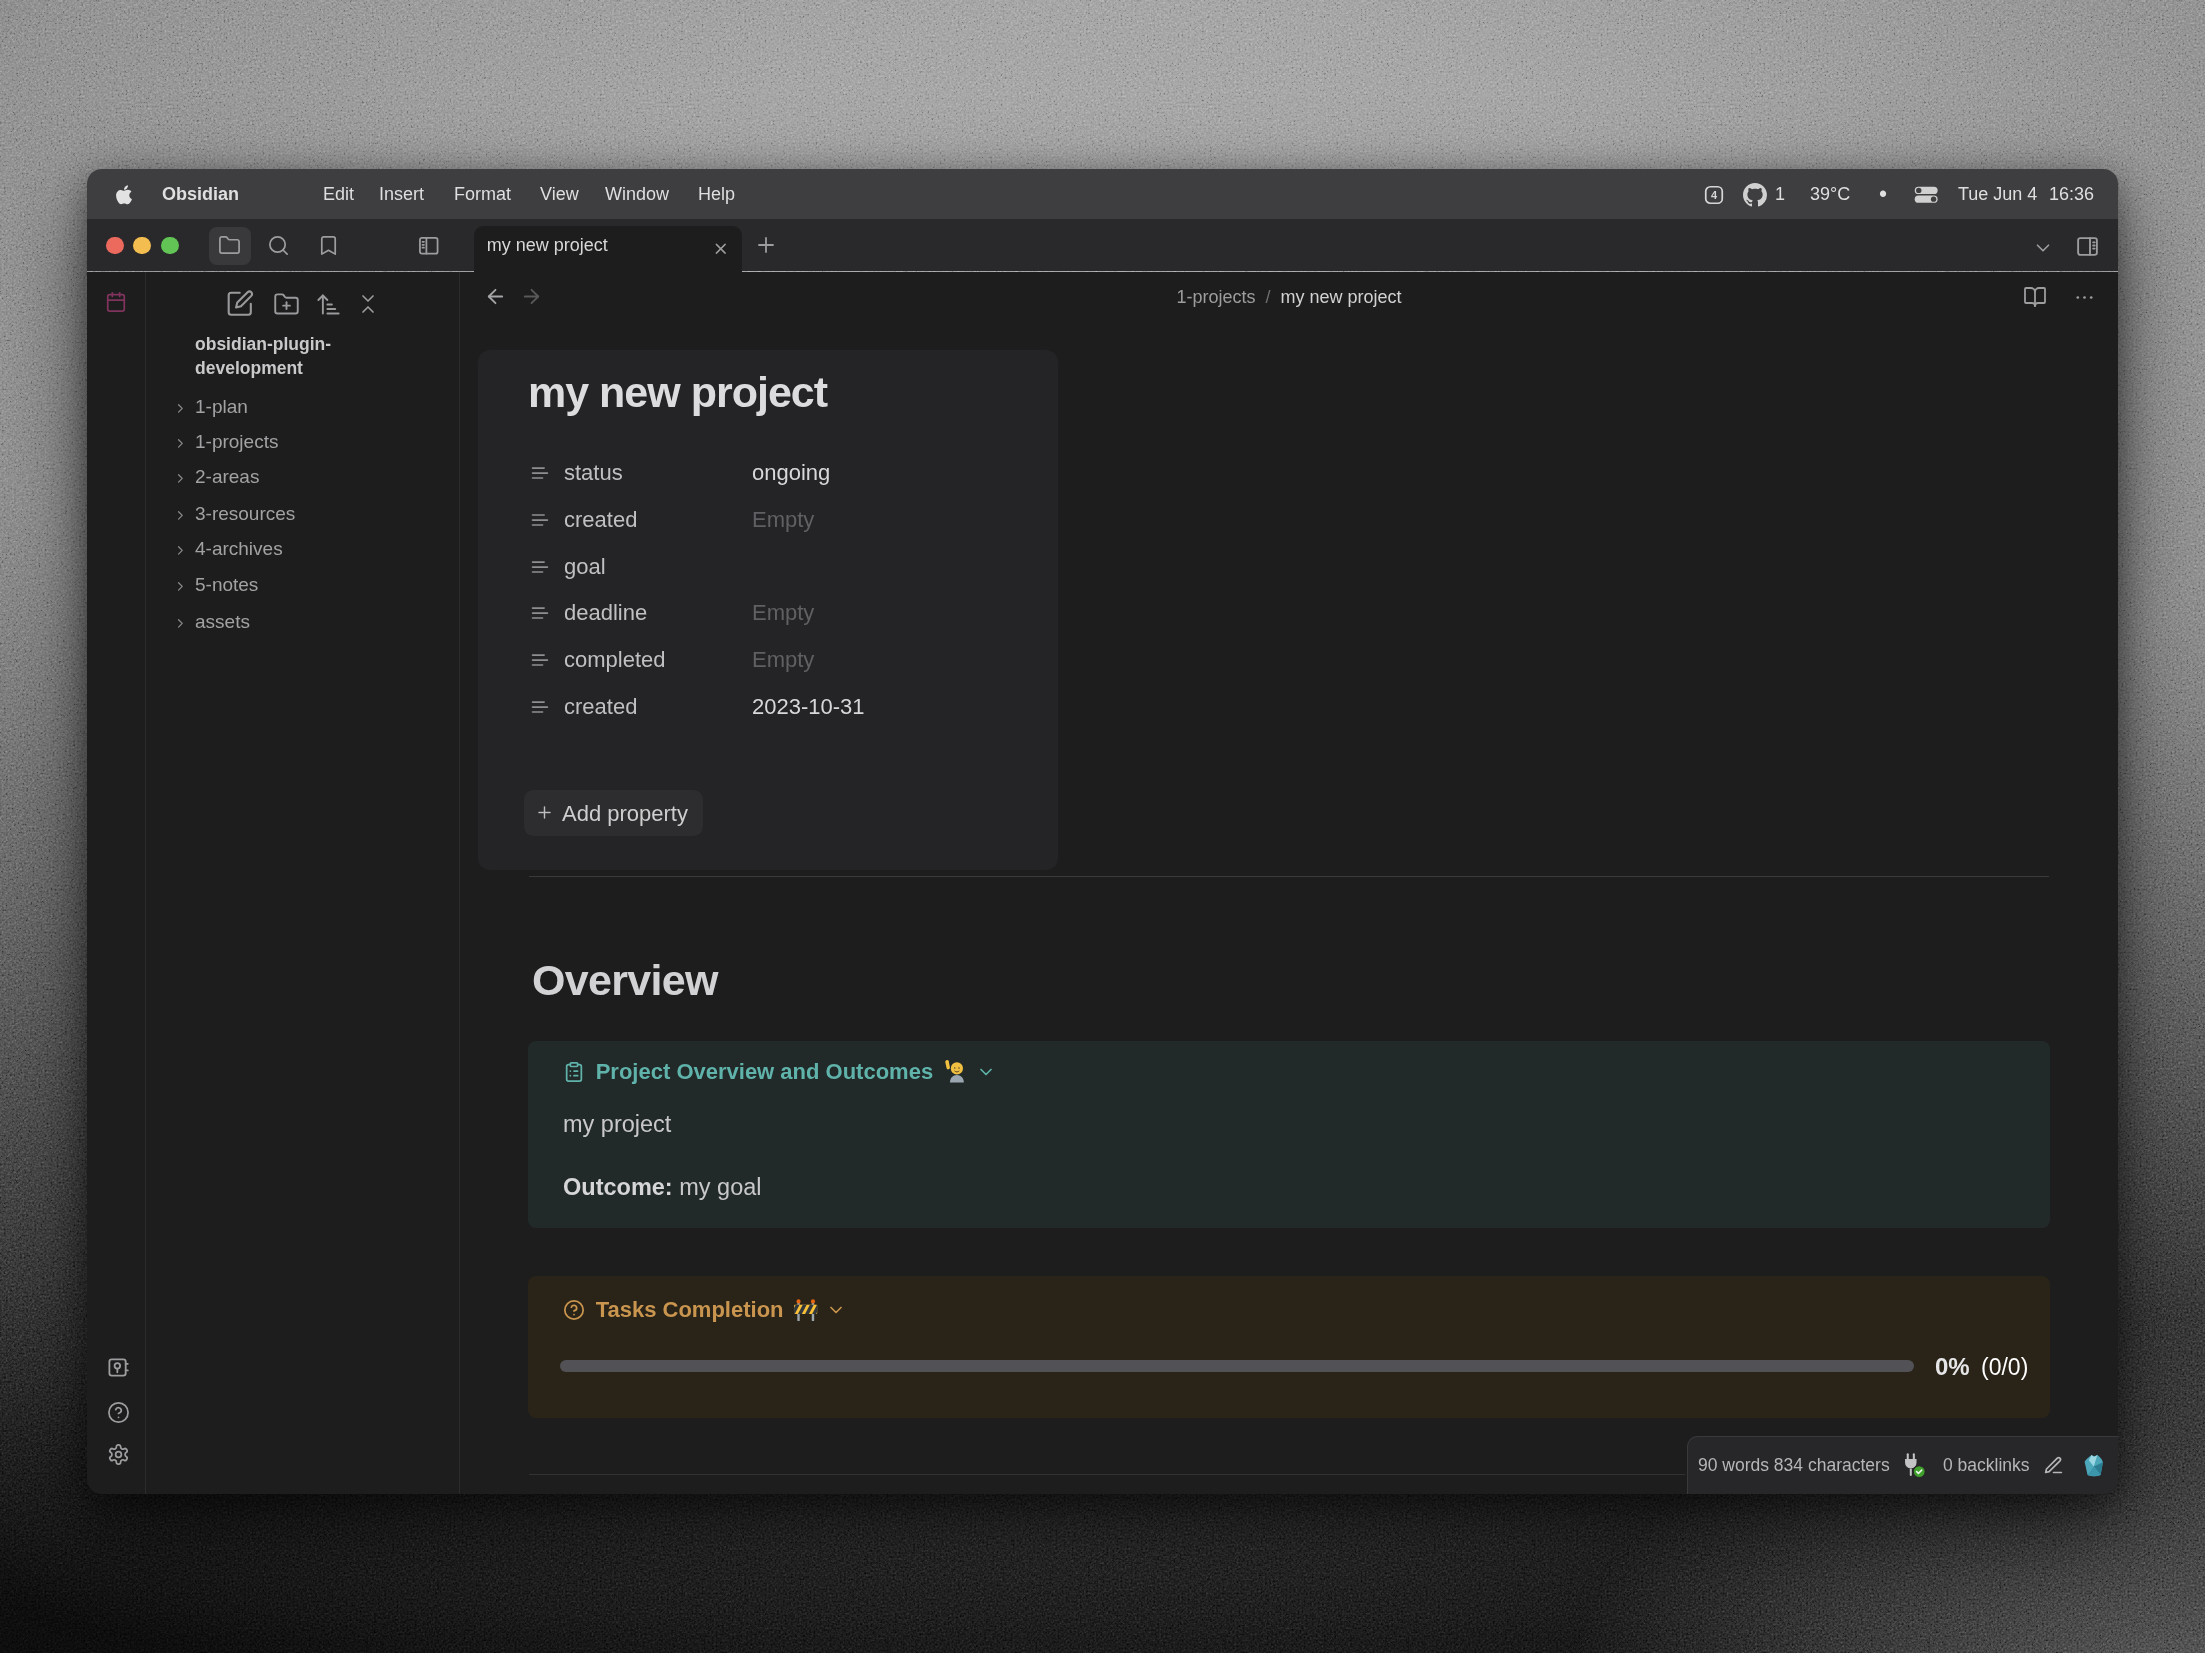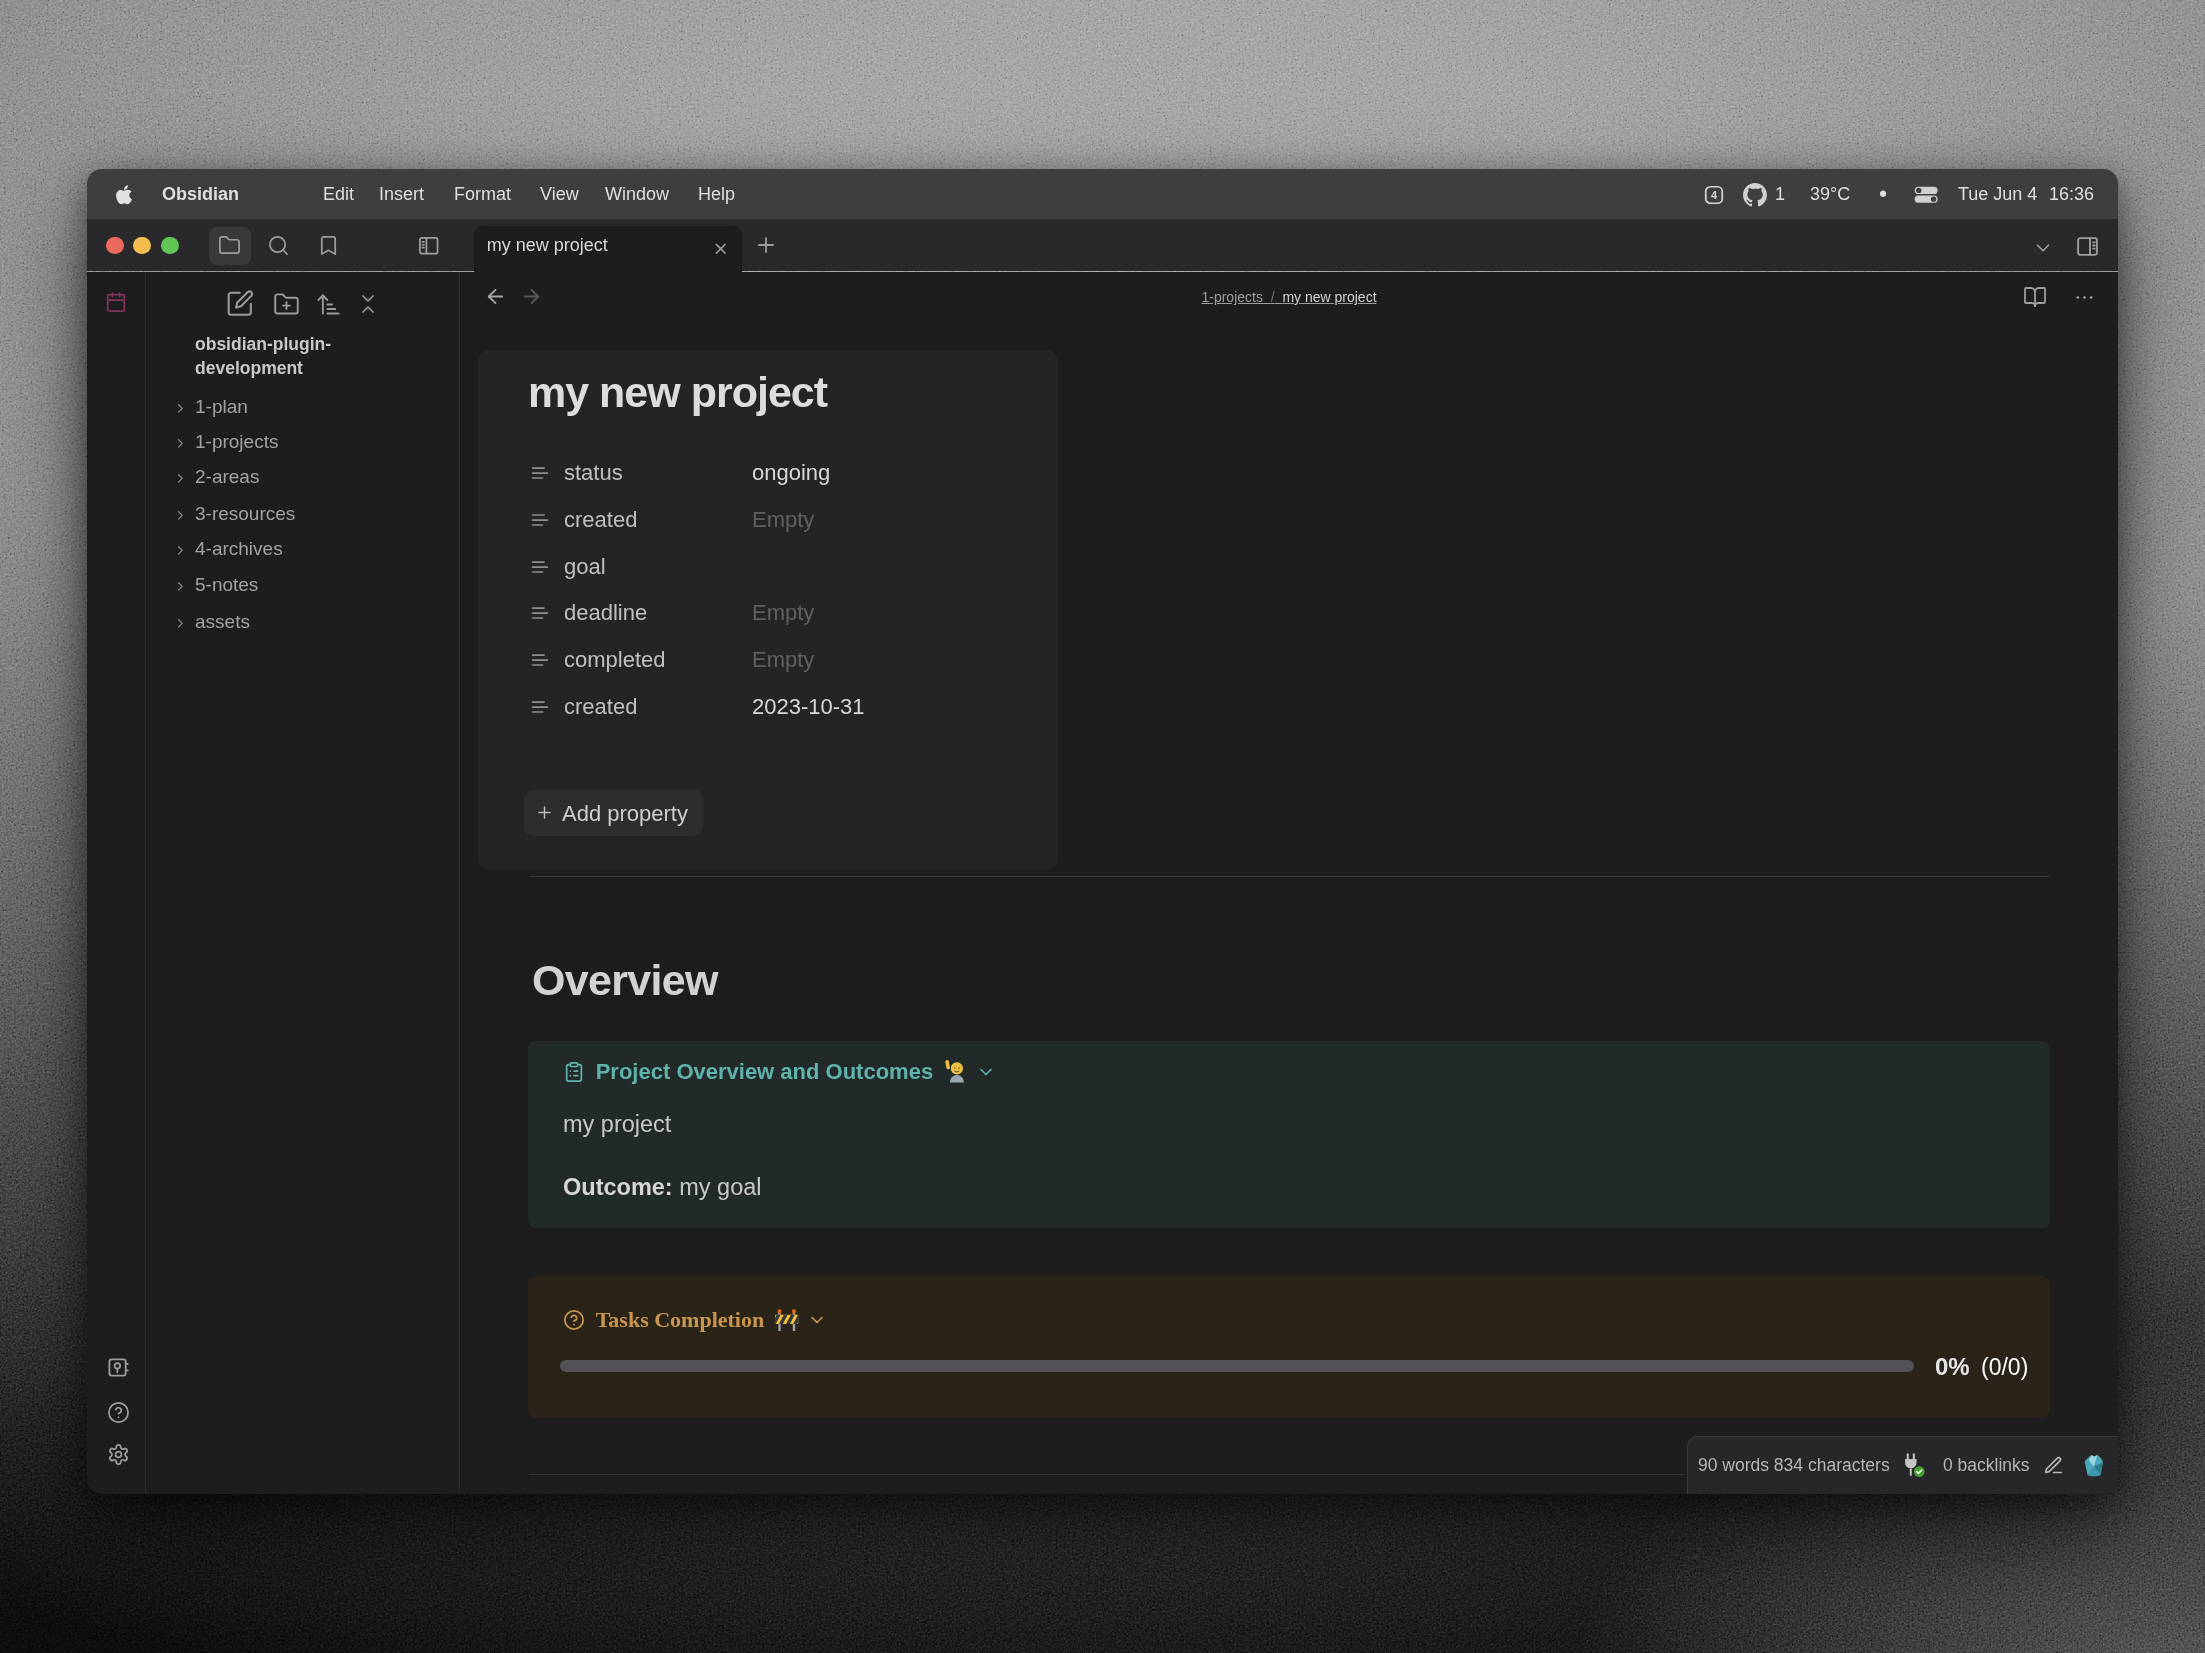--- a/index.html
+++ b/index.html
@@ -258,21 +258,21 @@
         <path d="m12 19-7-7 7-7"></path>
         <path d="M19 12H5"></path>
       </svg>
     </span>
   <span class="icon" style="left:433px;top:116px;width:23px;height:23px;color:#59595c;">
       <svg viewBox="0 0 24 24" fill="none" stroke="currentColor" stroke-width="1.9" stroke-linecap="round" stroke-linejoin="round">
         <path d="M5 12h14"></path>
         <path d="m12 5 7 7-7 7"></path>
       </svg>
     </span>
-  <div class="abs" style="left:373px;top:113px;width:1658px;text-align:center;font-size:14px;color:#9d9d9f;line-height:31px;text-decoration:underline;">1-projects&nbsp;&nbsp;<span style="color:#6f6f71;">/</span>&nbsp;&nbsp;<span style="color:#d2d2d4;">my new project</span></div>
+  <div class="abs" style="left:373px;top:113px;width:1658px;text-align:center;font-size:18px;color:#9d9d9f;line-height:31px;">1-projects&nbsp;&nbsp;<span style="color:#6f6f71;">/</span>&nbsp;&nbsp;<span style="color:#d2d2d4;">my new project</span></div>
   <span class="icon" style="left:1936px;top:116px;width:24px;height:24px;">
       <svg viewBox="0 0 24 24" fill="none" stroke="currentColor" stroke-width="1.8" stroke-linecap="round" stroke-linejoin="round">
         <path d="M12 7v14"></path>
         <path d="M3 18a1 1 0 0 1-1-1V4a1 1 0 0 1 1-1h5a4 4 0 0 1 4 4 4 4 0 0 1 4-4h5a1 1 0 0 1 1 1v13a1 1 0 0 1-1 1h-6a3 3 0 0 0-3 3 3 3 0 0 0-3-3z"></path>
       </svg>
     </span>
   <span class="icon" style="left:1986px;top:117px;width:23px;height:23px;">
       <svg viewBox="0 0 24 24" fill="currentColor" stroke="none">
         <circle cx="5" cy="12" r="1.4"></circle>
         <circle cx="12" cy="12" r="1.4"></circle>
@@ -366,21 +366,21 @@
           <path d="M10 34c0-7 4.5-11 10-11s10 4 10 11z" fill="#9aa7b0"></path>
         </svg>
       <span class="sico" style="width:20px;height:20px;margin-left:8px;"><svg viewBox="0 0 24 24" fill="none" stroke="currentColor" stroke-width="2" stroke-linecap="round" stroke-linejoin="round">
             <path d="m6 9 6 6 6-6"></path>
           </svg></span>
     </div>
     <div class="co-body" style="top:72px;line-height:23px;">my project</div>
     <div class="co-body" style="top:135px;line-height:23px;"><b style="color:#d6d6d8;">Outcome:</b> my goal</div>
   </div>
   <div class="callout" style="top:1107px;height:142px;background:#2a2418;">
-    <div class="co-head" style="top:24px;height:40px;color:#c9954f;font-family:Liberation Serif, serif;">
+    <div class="co-head" style="top:14px;height:40px;color:#c9954f;">
       <span class="sico" style="width:22px;height:22px;"><svg viewBox="0 0 24 24" fill="none" stroke="currentColor" stroke-width="1.9" stroke-linecap="round" stroke-linejoin="round">
             <circle cx="12" cy="12" r="10"></circle>
             <path d="M9.09 9a3 3 0 0 1 5.83 1c0 2-3 3-3 3"></path>
             <path d="M12 17h.01"></path>
           </svg></span>
       <span style="margin-left:10.7px;">Tasks Completion</span>
       <svg style="margin-left:9.4px;width:25.5px;height:25.5px;" viewBox="0 0 36 36">
           <rect x="6.1" y="8" width="3.4" height="26" rx="1" fill="#9aa5ad"></rect>
           <rect x="26.5" y="8" width="3.4" height="26" rx="1" fill="#9aa5ad"></rect>
           <circle cx="7.8" cy="6.2" r="2.9" fill="#e7650f"></circle>

